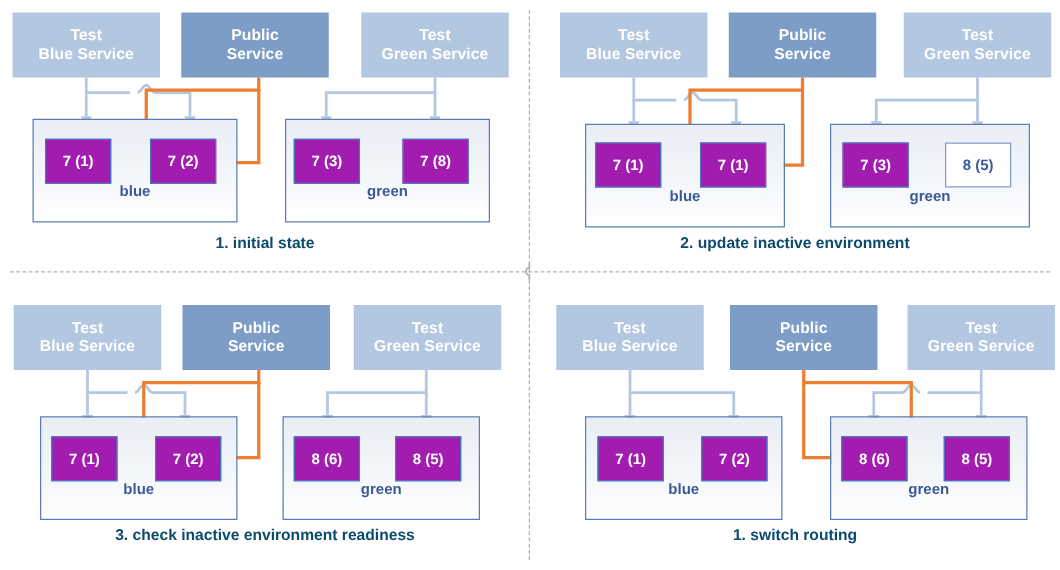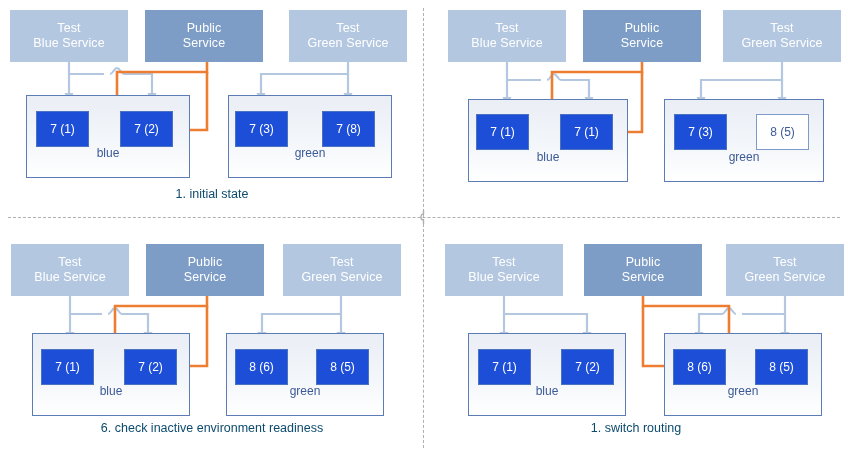--- a/index.html
+++ b/index.html
@@ -3,21 +3,21 @@
 <meta charset="utf-8">
 <title>Blue-Green Deployment Diagram</title>
 <style>
   html,body{margin:0;padding:0;background:#ffffff;}
   body{
     width:848px;height:456px;
     font-family:"Liberation Sans","DejaVu Sans",sans-serif;
     -webkit-font-smoothing:antialiased;
     overflow:hidden;
   }
-  #stage{position:relative;width:848px;height:336px;}
+  #stage{position:relative;width:848px;height:336px;font-weight:bold;}
 
   .quad{position:absolute;width:424px;height:228px;}
   #q1{left:0;top:0;}
   #q2{left:424px;top:0;}
   #q3{left:0;top:228px;}
   #q4{left:424px;top:228px;}
 
   .svg-layer{position:absolute;left:0;top:0;width:424px;height:228px;}
 
   
@@ -51,21 +51,21 @@
     line-height:14px;
   }
 
   
   .inst{
     position:absolute;
     box-sizing:border-box;
     display:flex;align-items:center;justify-content:center;
     font-size:12px;
     color:#ffffff;
-    background:#1d4ed8;
+    background:#a21caf;
     border:1px solid #4a72c0;
   }
   .inst.pending{
     background:#ffffff;
     color:#3c5a96;
     border:1px solid #7e9ac9;
   }
 
   
   .caption{
@@ -190,20 +190,21 @@
     </div>
     <div class="inst" style="left:52px;top:114px;width:53px;height:36px;">7 (1)</div>
     <div class="inst" style="left:136px;top:114px;width:53px;height:36px;">7 (1)</div>
 
     <div class="envbox" style="left:240px;top:99px;width:160px;height:83px;">
       <div class="envlabel" style="top:50px;">green</div>
     </div>
     <div class="inst" style="left:250px;top:114px;width:53px;height:36px;">7 (3)</div>
     <div class="inst pending" style="left:332px;top:114px;width:53px;height:36px;">8 (5)</div>
 
+    <div class="caption" style="left:0;top:186px;">2. update inactive environment</div>
   </div>
 
   <div class="quad" id="q3">
 
     <svg class="svg-layer" viewBox="0 0 424 228">
       <g fill="none" stroke="#b4c7e0" stroke-width="2.2">
         <path d="M70,68 L70,86 L102,86"></path>
         <path d="M108,86 C111,86 112,80 115,80 C118,80 119,86 122,86 L148,86 L148,104"></path>
         <path d="M70,86 L70,104"></path>
       </g>
@@ -241,21 +242,21 @@
     </div>
     <div class="inst" style="left:41px;top:121px;width:53px;height:36px;">7 (1)</div>
     <div class="inst" style="left:124px;top:121px;width:53px;height:36px;">7 (2)</div>
 
     <div class="envbox" style="left:226px;top:105px;width:158px;height:83px;">
       <div class="envlabel" style="top:50px;">green</div>
     </div>
     <div class="inst" style="left:235px;top:121px;width:53px;height:36px;">8 (6)</div>
     <div class="inst" style="left:316px;top:121px;width:53px;height:36px;">8 (5)</div>
 
-    <div class="caption" style="left:0;top:192px;">6. check inactive environment readiness</div>
+    <div class="caption" style="left:0;top:192px;">3. check inactive environment readiness</div>
   </div>
 
   <div class="quad" id="q4">
 
     <svg class="svg-layer" viewBox="0 0 424 228">
 
       <g fill="none" stroke="#b4c7e0" stroke-width="2.2">
         <path d="M80,68 L80,86 L163,86 L163,104"></path>
         <path d="M80,86 L80,104"></path>
       </g>

